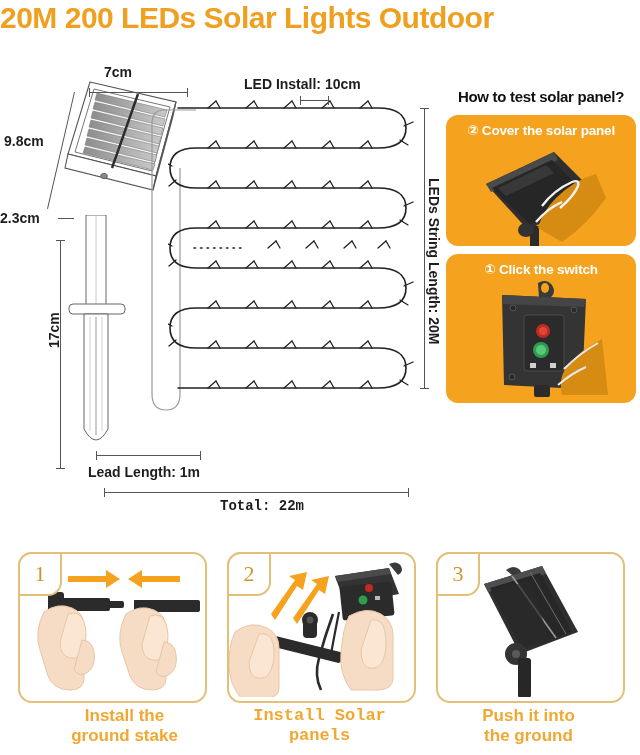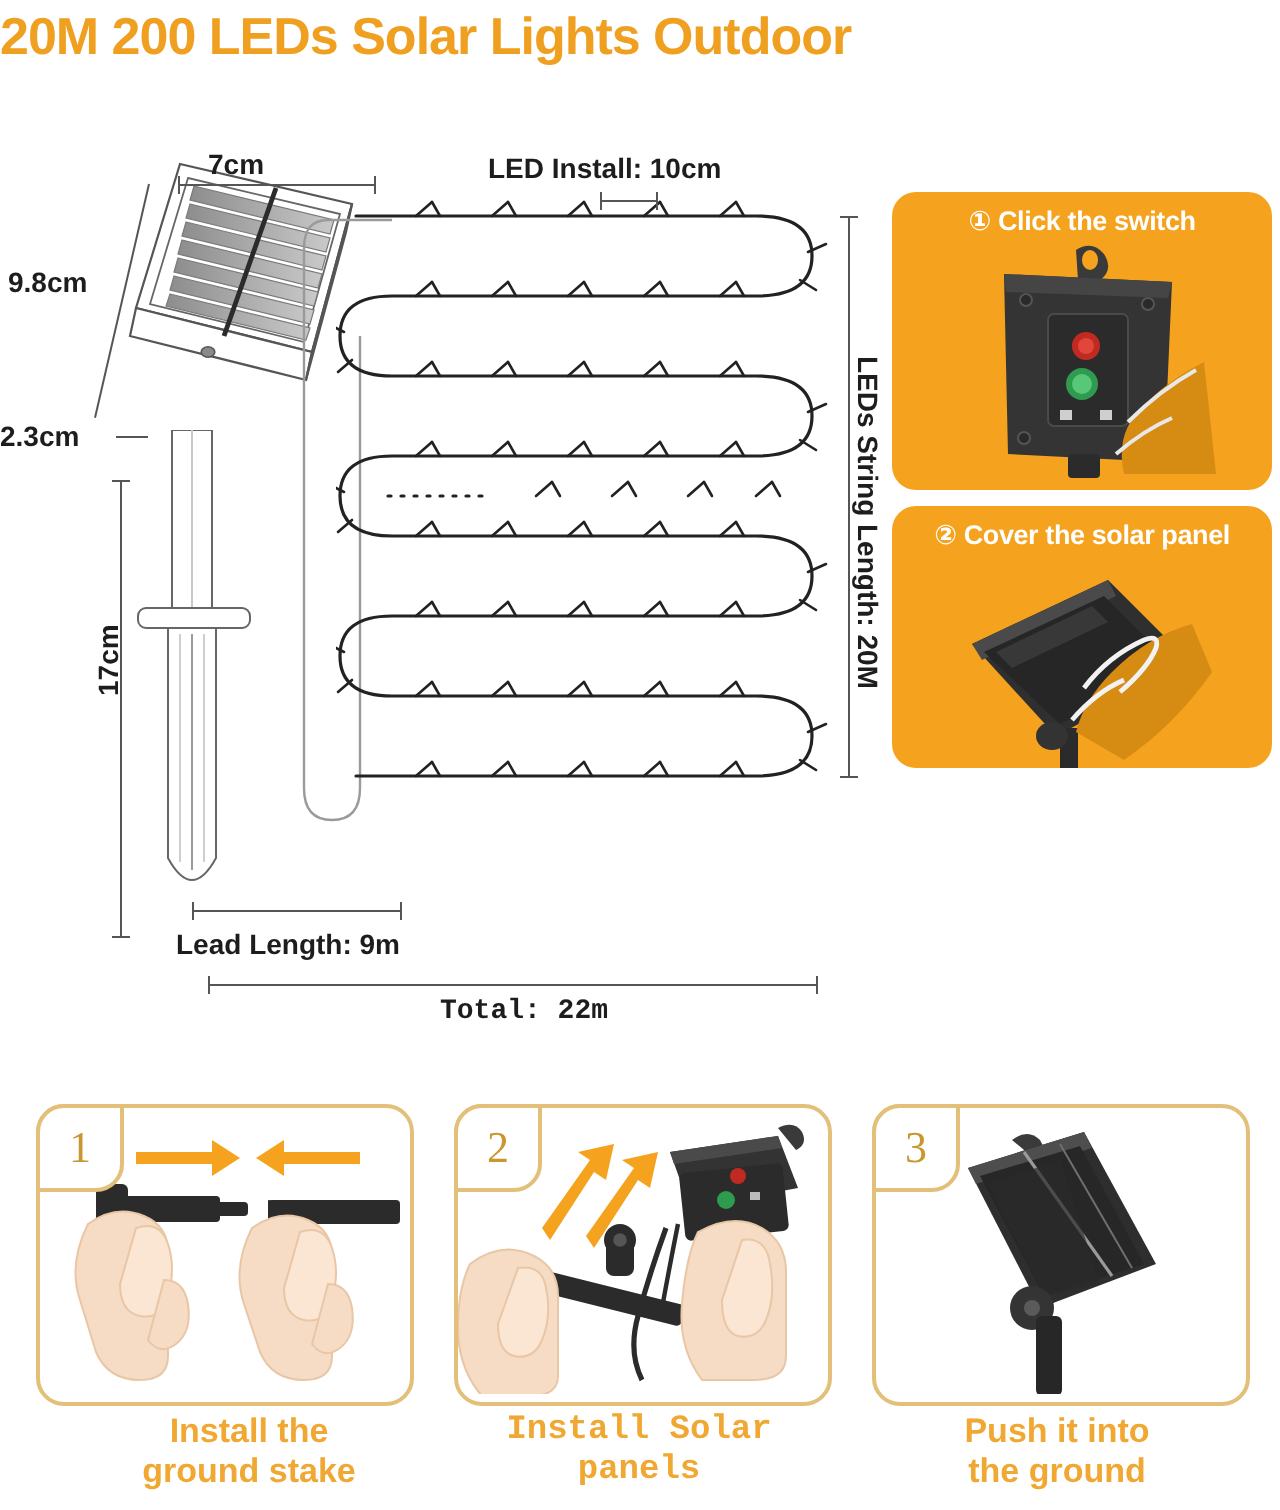--- a/index.html
+++ b/index.html
@@ -3,21 +3,21 @@
 <meta charset="utf-8">
 <style>
   html,body{margin:0;padding:0;background:#ffffff;}
   body{width:640px;height:755px;position:relative;overflow:hidden;
        font-family:"Liberation Sans","DejaVu Sans",sans-serif;color:#1a1a1a;}
 
   
   #title{
     position:absolute;left:0;top:0;width:640px;height:36px;
     display:flex;align-items:center;
-    font-size:26px;font-weight:bold;color:#F0A020;
+    font-size:30px;font-weight:bold;color:#F0A020;
     letter-spacing:-0.5px;white-space:nowrap;
   }
 
   
   .lbl{position:absolute;font-size:14px;color:#1d1d1d;white-space:nowrap;}
   .lbl.b{font-weight:bold;}
   .rot90{transform:rotate(-90deg);transform-origin:0 0;}
   .rot90cw{transform:rotate(90deg);transform-origin:0 0;}
 
   
@@ -270,21 +270,21 @@
         <line x1="4" y1="66" x2="-4" y2="62"></line>
         <line x1="8" y1="80" x2="1" y2="86"></line>
        <line x1="4" y1="146" x2="-4" y2="142"></line>
         <line x1="8" y1="160" x2="1" y2="166"></line>
        <line x1="4" y1="226" x2="-4" y2="222"></line>
         <line x1="8" y1="240" x2="1" y2="246"></line>
       </g>
   </g>
 </svg>
 
-<div class="lbl b" style="left:104px;top:74px;">7cm</div>
+<div class="lbl b" style="left:104px;top:64px;">7cm</div>
 <div class="dimline dimh" style="left:89px;top:92px;width:98px;"></div>
 <div class="tick tickv" style="left:89px;top:88px;"></div>
 <div class="tick tickv" style="left:187px;top:88px;"></div>
 
 <div class="lbl b" style="left:4px;top:133px;">9.8cm</div>
 <div class="dimline" style="left:74px;top:92px;width:1px;height:120px;transform:rotate(13deg);transform-origin:top center;background:#555;"></div>
 
 <div class="lbl b" style="left:0px;top:210px;">2.3cm</div>
 <div class="dimline dimh" style="left:58px;top:218px;width:16px;"></div>
 
@@ -299,28 +299,50 @@
 <div class="tick tickv" style="left:328px;top:96px;"></div>
 
 <div class="lbl b rot90cw" style="left:442px;top:178px;">LEDs String Length: 20M</div>
 <div class="dimline dimv" style="left:424px;top:108px;height:280px;"></div>
 <div class="tick tickh" style="left:420px;top:108px;"></div>
 <div class="tick tickh" style="left:420px;top:388px;"></div>
 
 <div class="dimline dimh" style="left:96px;top:455px;width:104px;"></div>
 <div class="tick tickv" style="left:96px;top:451px;"></div>
 <div class="tick tickv" style="left:200px;top:451px;"></div>
-<div class="lbl b" style="left:88px;top:464px;">Lead Length: 9m</div>
+<div class="lbl b" style="left:88px;top:464px;">Lead Length: 1m</div>
 
 <div class="dimline dimh" style="left:104px;top:492px;width:304px;"></div>
 <div class="tick tickv" style="left:104px;top:488px;"></div>
 <div class="tick tickv" style="left:408px;top:488px;"></div>
 <div class="lbl b" style="left:220px;top:498px;font-family:Liberation Mono, monospace;">Total: 22m</div>
 
 <div id="howto">
+  <div id="howto-title">How to test solar panel?</div>
+
+  <div class="ocard ocard2">
+    <div class="ocard-t">② Cover the solar panel</div>
+    <div class="ocard-img">
+      <svg width="190" height="108" viewBox="0 0 190 108">
+
+        <path d="M40,46 L108,14 L150,56 L82,92 Z" fill="#2f2f2f"></path>
+        <path d="M40,46 L108,14 L112,22 L45,54 Z" fill="#4a4a4a"></path>
+        <path d="M46,50 L106,22 L142,58 L84,86 Z" fill="#262626"></path>
+
+        <path d="M52,50 L100,27 L108,35 L60,58 Z" fill="#3d3d3d" opacity=".8"></path>
+
+        <rect x="84" y="88" width="9" height="20" fill="#2b2b2b"></rect>
+        <ellipse cx="80" cy="92" rx="8" ry="7" fill="#333"></ellipse>
+
+        <path d="M150,36 q-22,6 -40,24 q-14,14 -18,30 l24,14 q26,-18 44,-44 z" fill="#D68B12"></path>
+        <path d="M96,68 q12,-16 30,-24 q8,-3 6,4 q-4,10 -18,22" fill="none" stroke="#f2f2f2" stroke-width="2.4"></path>
+        <path d="M90,84 q12,-14 26,-20" fill="none" stroke="#f2f2f2" stroke-width="2.4"></path>
+      </svg>
+    </div>
+  </div>
 
   <div class="ocard ocard1">
     <div class="ocard-t">① Click the switch</div>
     <div class="ocard-img">
       <svg width="190" height="126" viewBox="0 0 190 126">
 
         <path d="M92,6 q8,-5 14,2 q5,8 -2,13 l-11,0 z" fill="#3a3a3a"></path>
         <ellipse cx="99" cy="11" rx="4" ry="5" fill="#F5A21E"></ellipse>
 
         <path d="M56,18 L140,22 L136,112 L58,108 Z" fill="#343434"></path>
@@ -340,41 +362,20 @@
         <circle cx="95" cy="73" r="5" fill="#57C878"></circle>
 
         <rect x="84" y="86" width="6" height="5" fill="#cfcfcf"></rect>
         <rect x="104" y="86" width="6" height="5" fill="#cfcfcf"></rect>
 
         <rect x="88" y="108" width="16" height="12" rx="2" fill="#2b2b2b"></rect>
 
         <path d="M156,62 q-20,10 -34,26 q-10,12 -6,30 l46,0 z" fill="#D68B12"></path>
         <path d="M118,92 q16,-16 34,-26" fill="none" stroke="#e8e8e8" stroke-width="2"></path>
         <path d="M112,108 q14,-12 28,-18" fill="none" stroke="#e8e8e8" stroke-width="2"></path>
-      </svg>
-    </div>
-  </div>
-
-  <div class="ocard ocard2">
-    <div class="ocard-t">② Cover the solar panel</div>
-    <div class="ocard-img">
-      <svg width="190" height="108" viewBox="0 0 190 108">
-
-        <path d="M40,46 L108,14 L150,56 L82,92 Z" fill="#2f2f2f"></path>
-        <path d="M40,46 L108,14 L112,22 L45,54 Z" fill="#4a4a4a"></path>
-        <path d="M46,50 L106,22 L142,58 L84,86 Z" fill="#262626"></path>
-
-        <path d="M52,50 L100,27 L108,35 L60,58 Z" fill="#3d3d3d" opacity=".8"></path>
-
-        <rect x="84" y="88" width="9" height="20" fill="#2b2b2b"></rect>
-        <ellipse cx="80" cy="92" rx="8" ry="7" fill="#333"></ellipse>
-
-        <path d="M150,36 q-22,6 -40,24 q-14,14 -18,30 l24,14 q26,-18 44,-44 z" fill="#D68B12"></path>
-        <path d="M96,68 q12,-16 30,-24 q8,-3 6,4 q-4,10 -18,22" fill="none" stroke="#f2f2f2" stroke-width="2.4"></path>
-        <path d="M90,84 q12,-14 26,-20" fill="none" stroke="#f2f2f2" stroke-width="2.4"></path>
       </svg>
     </div>
   </div>
 </div>
 
 <div class="scard" style="left:18px;">
   <div class="badge">1</div>
   <svg width="181" height="143" viewBox="0 0 181 143">
 
     <g fill="#F5A21E">

